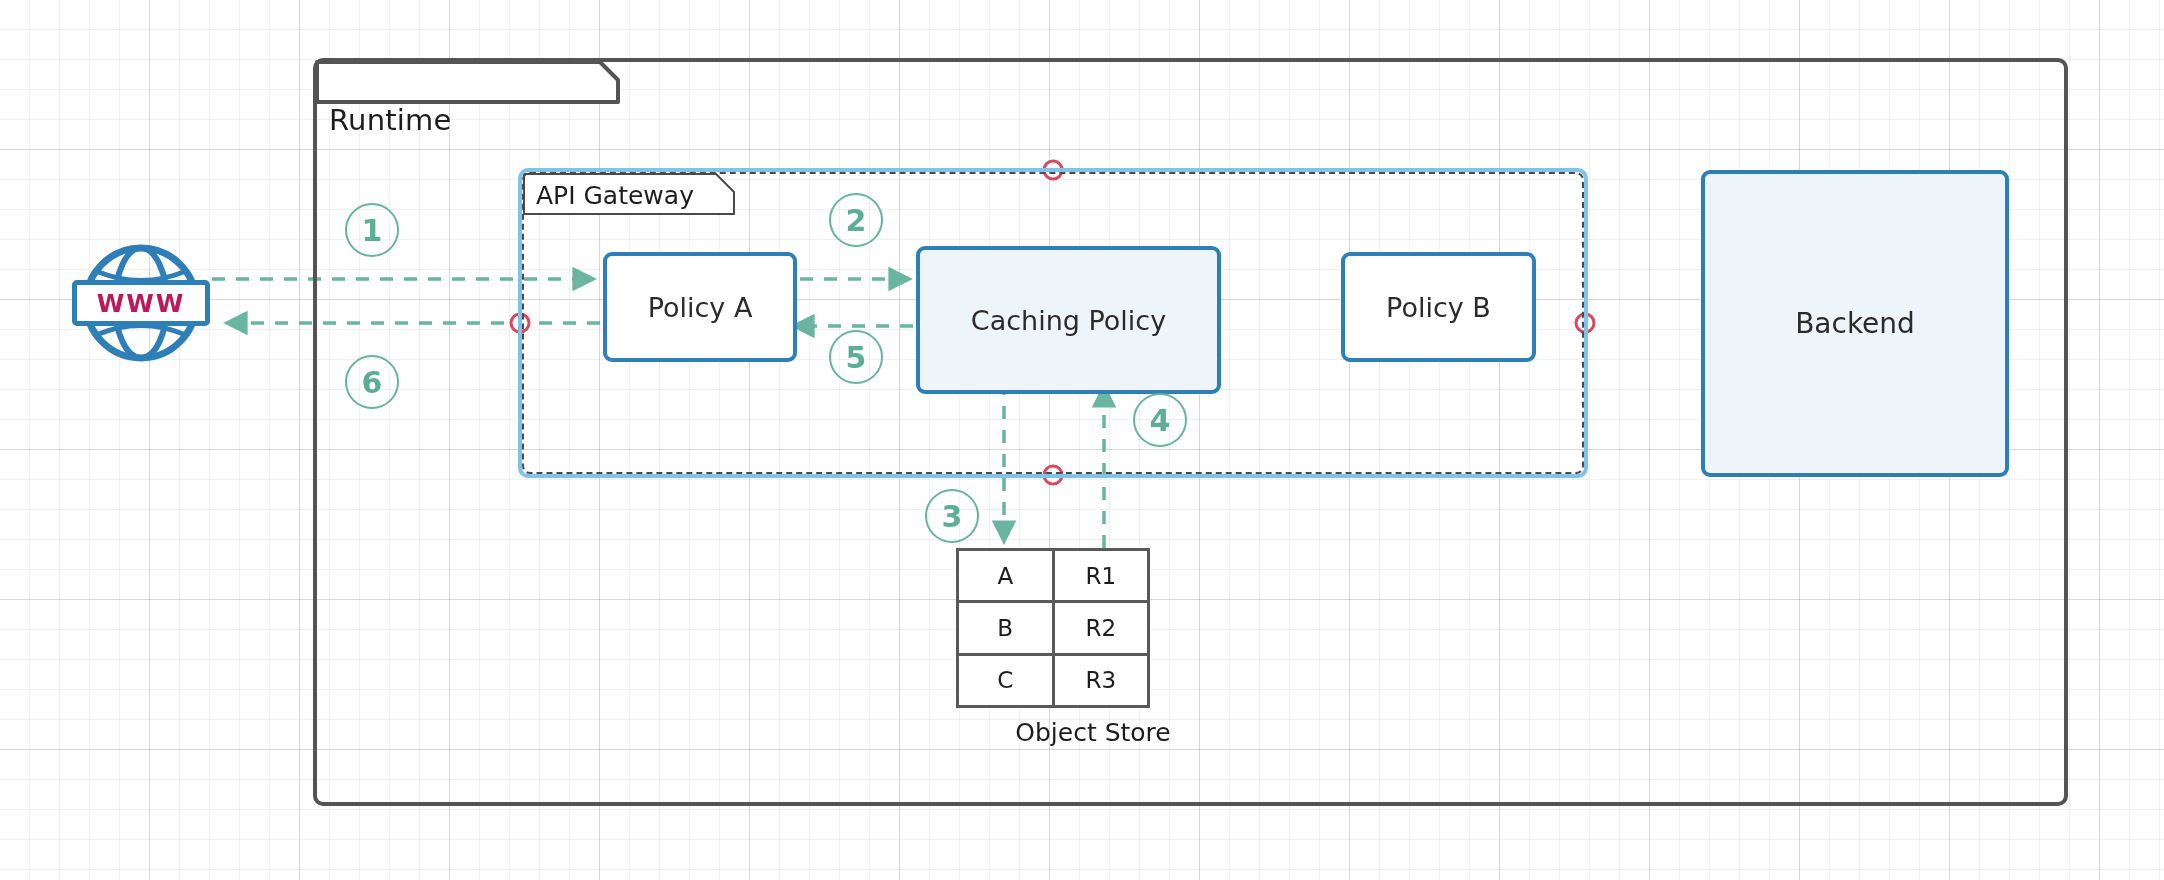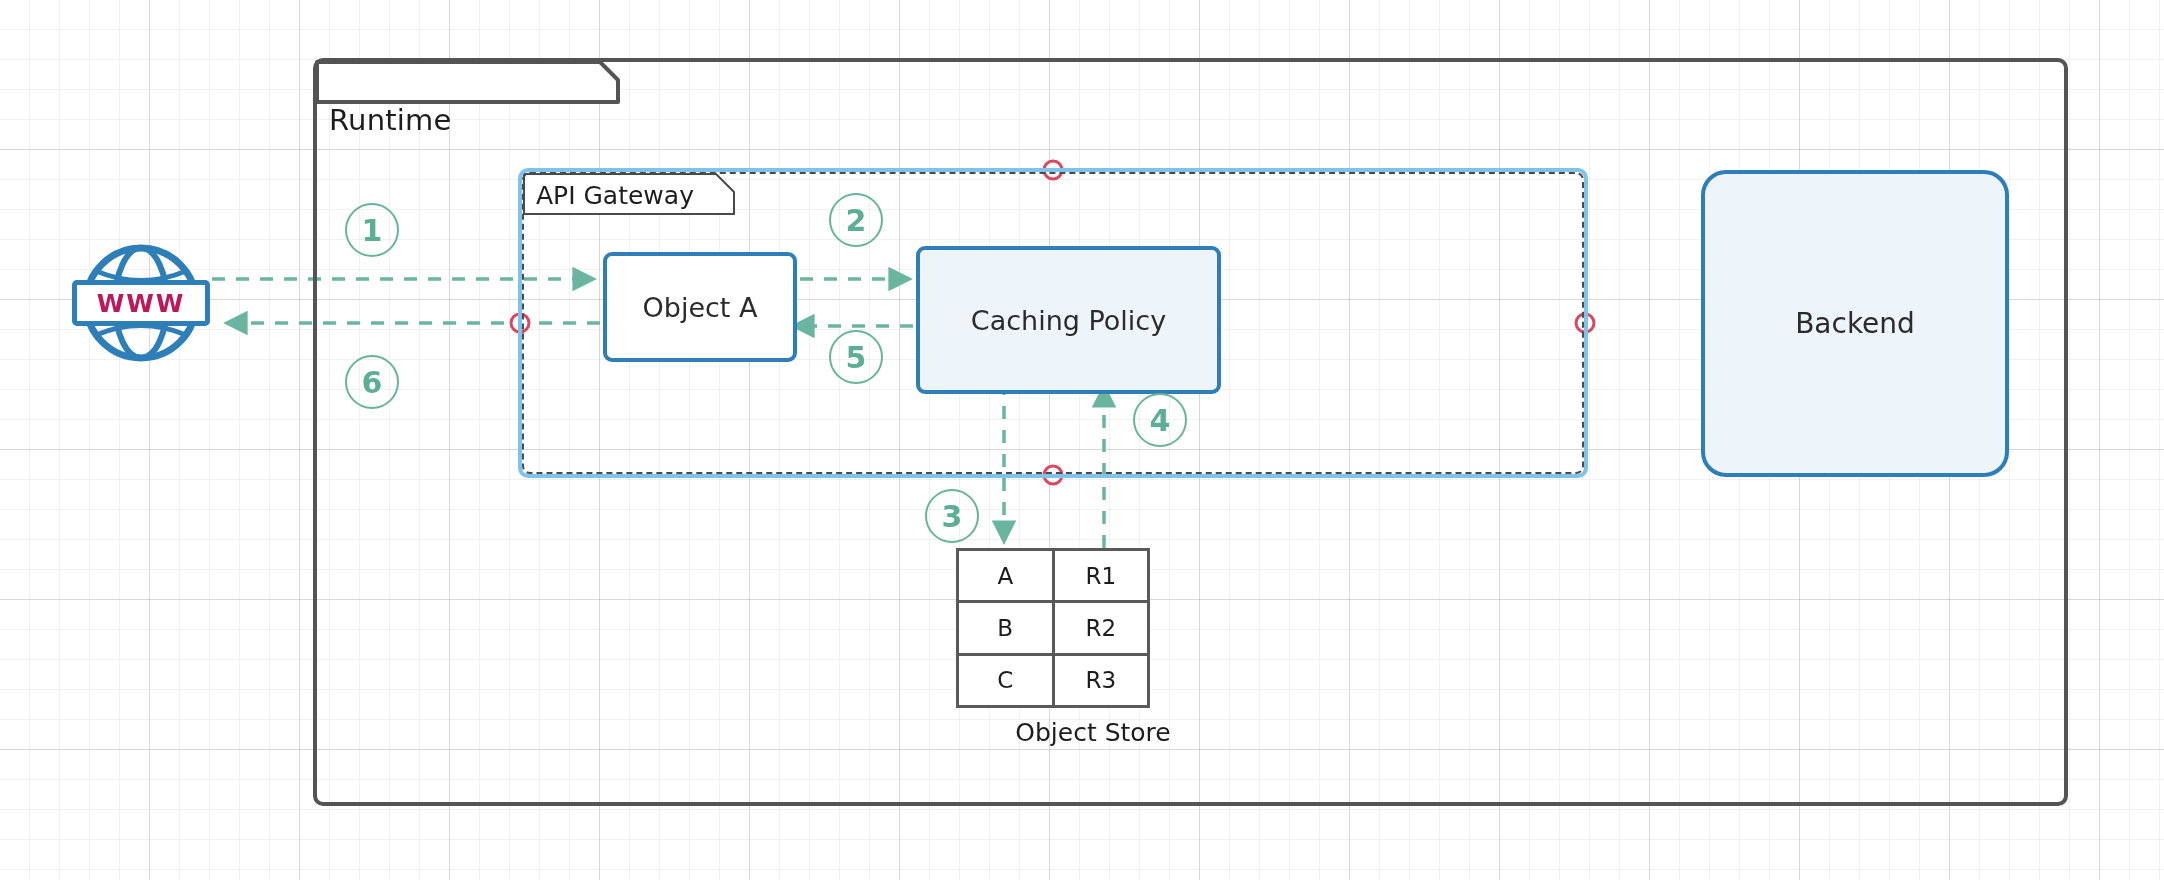--- a/index.html
+++ b/index.html
@@ -59,21 +59,21 @@
     display:flex;align-items:center;justify-content:center;
     color:#2b2b2b;text-align:center;
     font-size:27px;
   }
   .node.white{background:#ffffff;}
   .node.tint{background:#eef5fa;}
 
   #node-policy-a{left:603px;top:252px;width:194px;height:110px;}
   #node-caching{left:916px;top:232px;width:305px;height:148px;margin-top:14px;}
   #node-policy-b{left:1341px;top:252px;width:195px;height:110px;}
-  #node-backend{left:1701px;top:170px;width:308px;height:307px;font-size:28px;border-radius:25px;}
+  #node-backend{left:1701px;top:170px;width:308px;height:307px;font-size:28px;}
 
   
   #globe{position:absolute;left:68px;top:244px;width:146px;height:118px;}
   #globe .www{
     position:absolute;left:4px;top:36px;width:138px;height:46px;
     box-sizing:border-box;
     border:5px solid #2e7eb8;border-radius:5px;background:#ffffff;
     display:flex;align-items:center;justify-content:center;
     font-size:25px;font-weight:bold;color:#be185d;letter-spacing:2px;
     font-family:"DejaVu Sans","Liberation Sans",sans-serif;
@@ -173,24 +173,25 @@
   <div class="runtime-tab-label">Runtime</div>
 
   <div class="apigw-outer"></div>
   <div class="apigw-inner"></div>
   <div class="apigw-tab-label">API Gateway</div>
 
   <div id="globe">
     <div class="www">WWW</div>
   </div>
 
-  <div id="node-policy-a" class="node white">Object A</div>
+  <div id="node-policy-a" class="node white">Policy A</div>
 
   <div id="node-caching" class="node tint">Caching Policy</div>
 
+  <div id="node-policy-b" class="node white">Policy B</div>
 
   <div id="node-backend" class="node tint">Backend</div>
 
   <div id="object-store">
     <table>
       <tbody>
         <tr>
           <td>A</td>
           <td>R1</td>
         </tr>

